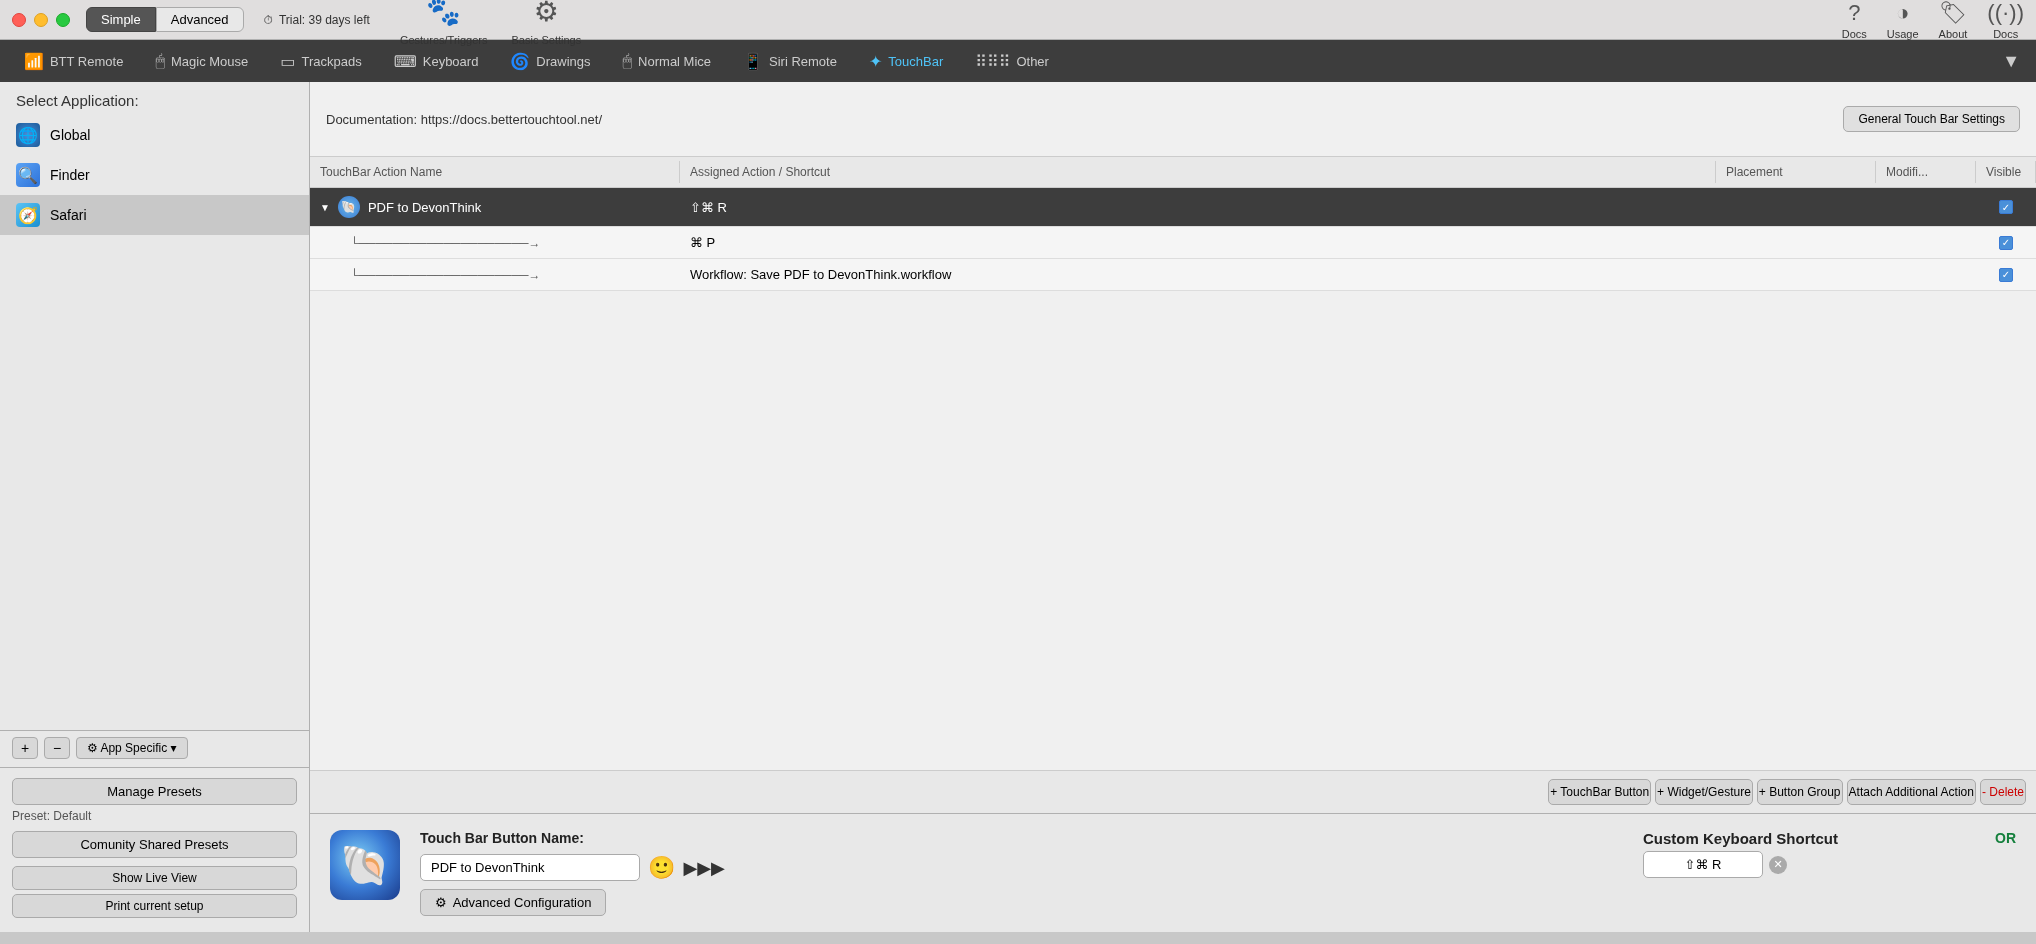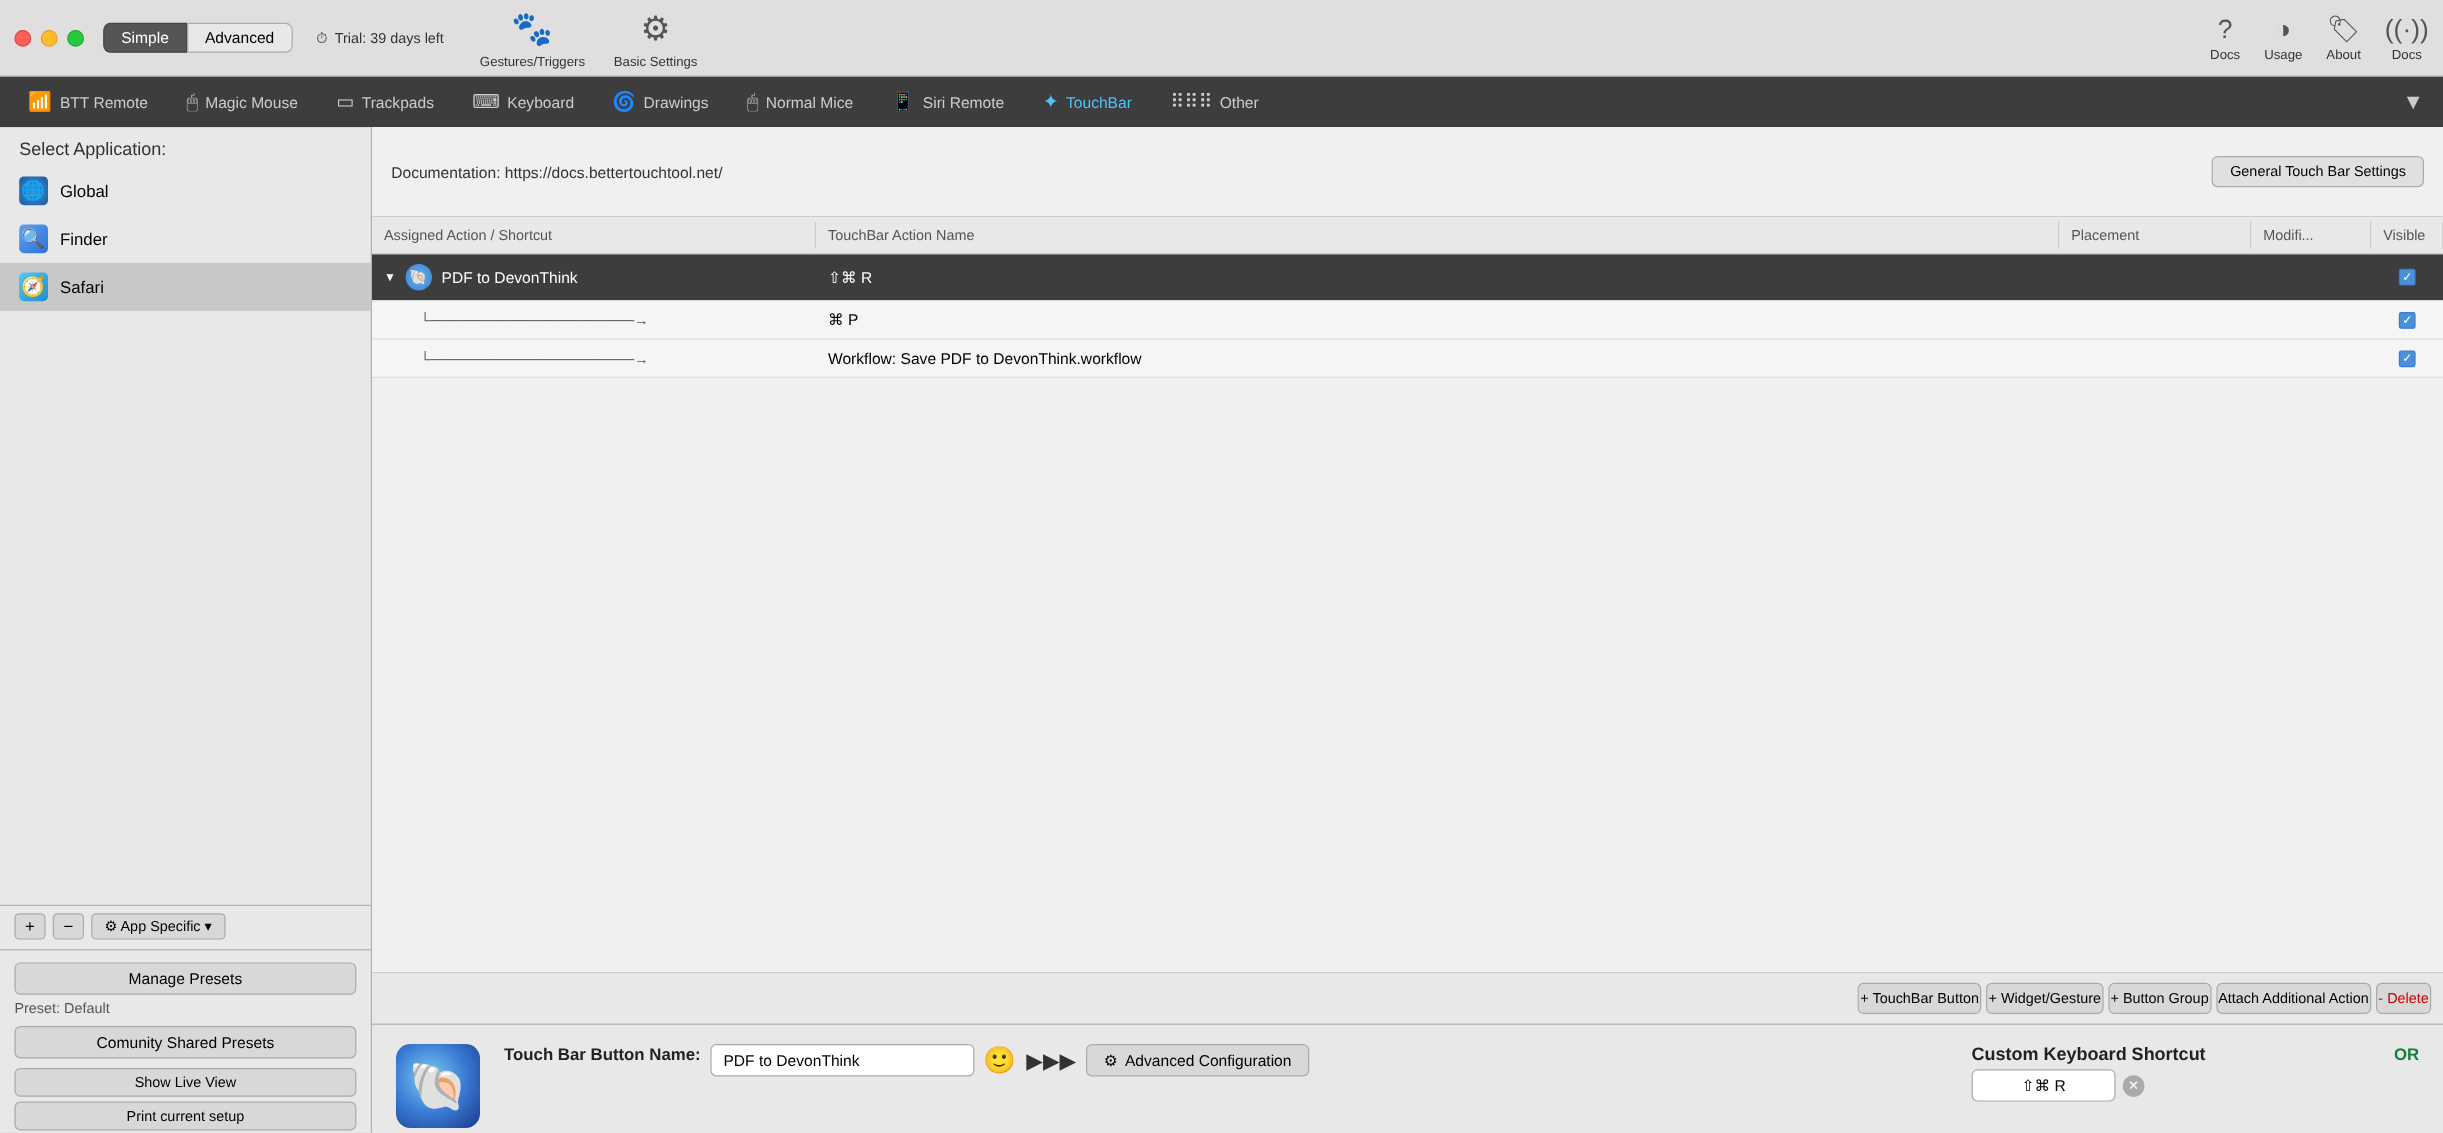--- a/index.html
+++ b/index.html
@@ -10,21 +10,21 @@
       height: 944px;
       overflow: hidden;
       font-size: 13px;
     }
 
     
     .title-bar {
       display: flex;
       align-items: center;
       background: #e0dede;
-      height: 64px;
+      height: 40px;
       padding: 0 12px;
       border-bottom: 1px solid #b0b0b0;
     }
     .traffic-lights {
       display: flex;
       gap: 8px;
       margin-right: 16px;
     }
     .traffic-light {
       width: 14px;
@@ -419,21 +419,21 @@
       background: radial-gradient(circle at 40% 40%, #7ecef4, #3a7bd5 50%, #1a3a8a);
       display: flex;
       align-items: center;
       justify-content: center;
       font-size: 40px;
       flex-shrink: 0;
     }
     .detail-form {
       flex: 1;
       display: flex;
-      flex-direction: row;
+      flex-direction: column;
       gap: 8px;
     }
     .detail-label {
       font-size: 14px;
       font-weight: bold;
       color: #222;
     }
     .detail-name-row {
       display: flex;
       align-items: center;
@@ -665,22 +665,22 @@
 
   <div class="content-area">
 
     <div class="doc-bar">
       <span class="doc-link">Documentation: https://docs.bettertouchtool.net/</span>
       <button class="general-settings-btn">General Touch Bar Settings</button>
     </div>
 
     <div class="table-container">
       <div class="table-header">
+        <div class="table-header-cell">TouchBar Action Name</div>
         <div class="table-header-cell">Assigned Action / Shortcut</div>
-        <div class="table-header-cell">TouchBar Action Name</div>
         <div class="table-header-cell">Placement</div>
         <div class="table-header-cell">Modifi...</div>
         <div class="table-header-cell">Visible</div>
       </div>
 
       <div class="table-row selected">
         <div class="table-cell">
           <div class="table-row-name">
             <span class="row-arrow">▼</span>
             <div class="row-icon">🐚</div>

